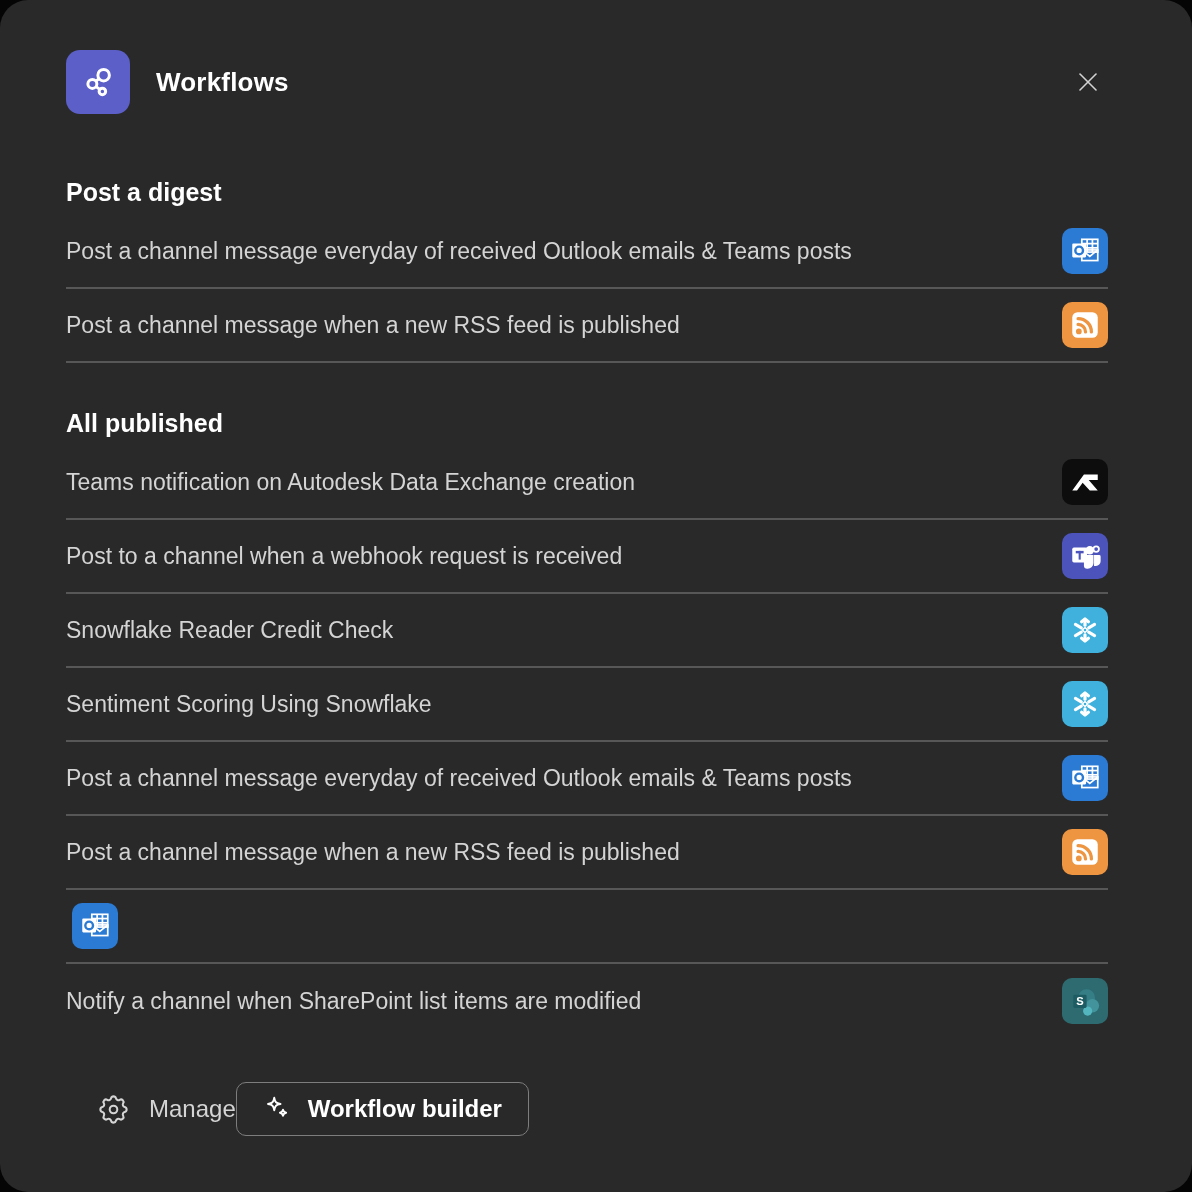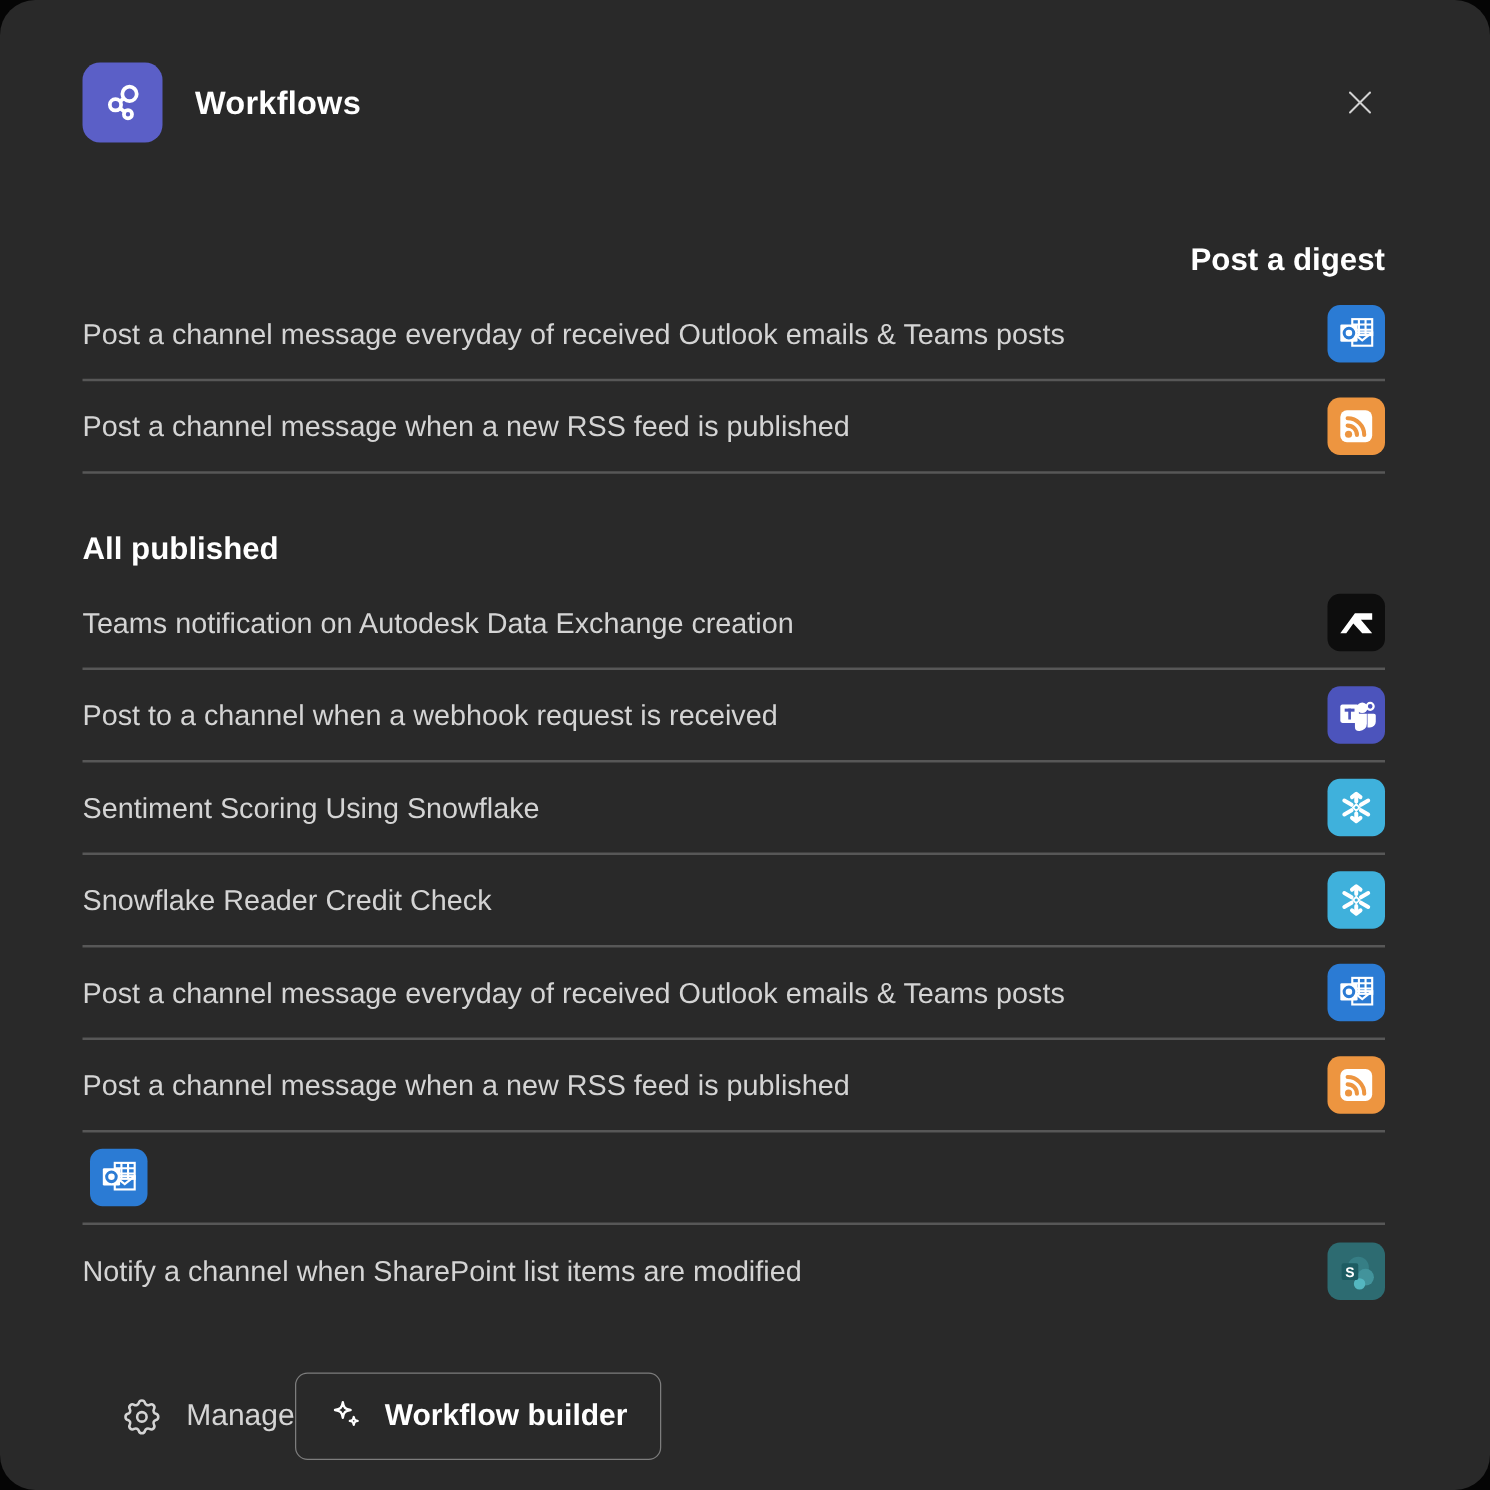--- a/index.html
+++ b/index.html
@@ -18,21 +18,21 @@
   .header-text { margin-left:26px; }
   .title { font-size:26px; font-weight:700; color:#ffffff; letter-spacing:.2px; }
   .subtitle { font-size:21px; color:#d6d6d6; margin-top:5px; }
   .close-btn {
     position:absolute; top:62px; right:84px; width:40px; height:40px;
     background:transparent; border:none; cursor:pointer;
     display:flex; align-items:center; justify-content:center;
   }
   
   .section-heading { font-size:25px; font-weight:700; color:#ffffff; }
-  .heading-1 { margin-top:80px;text-align:right; }
+  .heading-1 { margin-top:64px; }
   .heading-2 { margin-top:46px; }
   .list { margin-top:8px; }
   .row {
     height:74px; display:flex; align-items:center; justify-content:space-between;
     border-bottom:2px solid #575757; cursor:pointer;
   }
   .row.last { border-bottom:none; }
   .row-label { font-size:23px; color:#d4d4d4; flex:1 1 auto; white-space:nowrap; overflow:hidden; }
   .tile {
     width:46px; height:46px; border-radius:10px; flex:0 0 auto; margin-left:6px;
@@ -44,21 +44,21 @@
   .tile-teams { background:#4c54bc; }
   .tile-snowflake { background:#3fb1dc; }
   .tile-sharepoint { background:#2d6b71; }
   
   .footer { margin-top:44px; display:flex; align-items:center; justify-content:flex-start; padding-left:30px; }
   .manage-btn {
     display:flex; align-items:center; gap:18px; background:transparent; border:none; cursor:pointer;
     font-family:"Liberation Sans", sans-serif; font-size:24px; color:#d4d4d4;
   }
   .builder-btn {
-    display:flex; align-items:center; gap:15px; height:70px; padding:0 26px;
+    display:flex; align-items:center; gap:15px; height:54px; padding:0 26px;
     background:transparent; border:1.5px solid #7d7d7d; border-radius:10px; cursor:pointer;
     font-family:"Liberation Sans", sans-serif; font-size:24px; font-weight:700; color:#ffffff;
   }
 </style>
 </head>
 <body>
 
 <div class="dialog">
 
   <div class="header">
@@ -138,41 +138,41 @@
           <path d="M24.5 15 h4.8 a1.4 1.4 0 0 1 1.4 1.4 v4.6 a4.4 4.4 0 0 1 -4.4 4.4 h-1.8 Z" fill="#ffffff"></path>
           <path d="M15 15 h9 v7.5 a5.5 5.5 0 0 1 -5.5 5.5 h-0.5 a3 3 0 0 1 -3 -3 Z" fill="#ffffff"></path>
           <rect x="4" y="8" width="14" height="14" rx="1.6" fill="#ffffff"></rect>
           <rect x="7.3" y="11.2" width="7.4" height="2.3" fill="#4c54bc"></rect>
           <rect x="10" y="11.2" width="2" height="8.2" fill="#4c54bc"></rect>
         </svg>
       </span>
     </div>
 
     <div class="row">
-      <span class="row-label">Sentiment Scoring Using Snowflake</span>
+      <span class="row-label">Snowflake Reader Credit Check</span>
       <span class="tile tile-snowflake">
         <svg width="34" height="34" viewBox="0 0 32 32">
           <g stroke="#ffffff" stroke-width="3" stroke-linecap="round" stroke-linejoin="round" fill="none">
             <path d="M12.8 8.2 L16 5.6 L19.2 8.2"></path>
               <line x1="16" y1="6.6" x2="16" y2="11.5"></line>
             <path d="M12.8 23.8 L16 26.4 L19.2 23.8"></path>
               <line x1="16" y1="25.4" x2="16" y2="20.5"></line>
             <line x1="7" y1="10.8" x2="12.5" y2="14"></line>
             <line x1="19.5" y1="18" x2="25" y2="21.2"></line>
             <line x1="25" y1="10.8" x2="19.5" y2="14"></line>
             <line x1="12.5" y1="18" x2="7" y2="21.2"></line>
           </g>
           <path d="M16 12.6 L19.4 16 L16 19.4 L12.6 16 Z" fill="#ffffff"></path>
           <circle cx="16" cy="16" r="1.2" fill="#3fb1dc"></circle>
         </svg>
       </span>
     </div>
 
     <div class="row">
-      <span class="row-label">Snowflake Reader Credit Check</span>
+      <span class="row-label">Sentiment Scoring Using Snowflake</span>
       <span class="tile tile-snowflake">
         <svg width="34" height="34" viewBox="0 0 32 32">
           <g stroke="#ffffff" stroke-width="3" stroke-linecap="round" stroke-linejoin="round" fill="none">
             <path d="M12.8 8.2 L16 5.6 L19.2 8.2"></path>
               <line x1="16" y1="6.6" x2="16" y2="11.5"></line>
             <path d="M12.8 23.8 L16 26.4 L19.2 23.8"></path>
               <line x1="16" y1="25.4" x2="16" y2="20.5"></line>
             <line x1="7" y1="10.8" x2="12.5" y2="14"></line>
             <line x1="19.5" y1="18" x2="25" y2="21.2"></line>
             <line x1="25" y1="10.8" x2="19.5" y2="14"></line>

